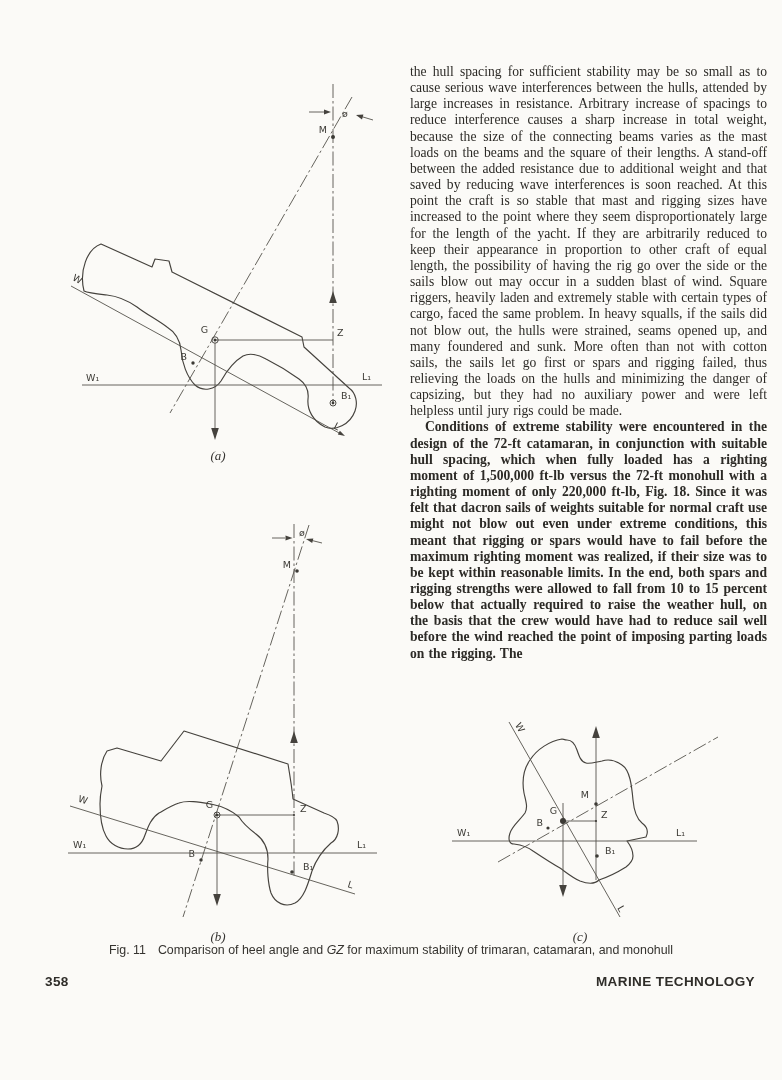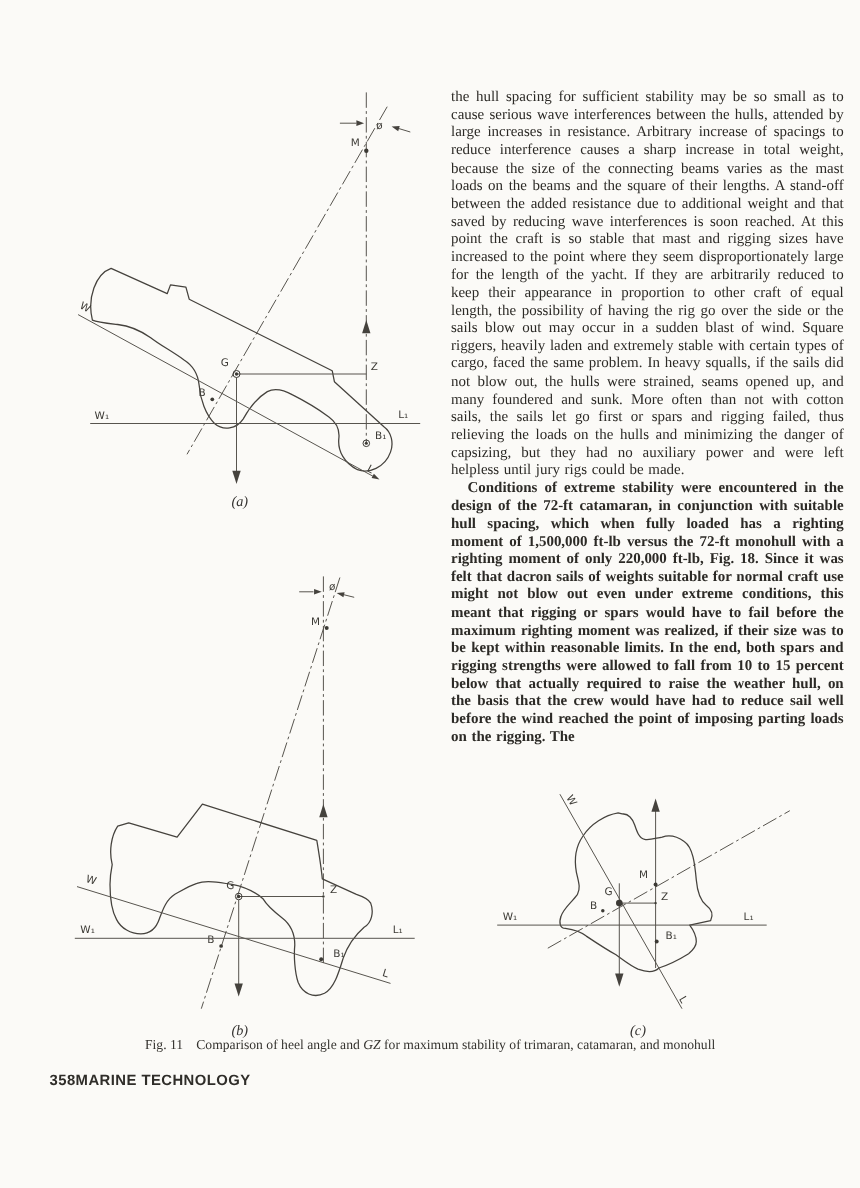--- a/index.html
+++ b/index.html
@@ -23,47 +23,48 @@
     fill:#343230;
   }
   .dline{stroke:#55524c;stroke-width:0.9;fill:none;}
   .dashdot{stroke-dasharray:14 3 2.5 3;}
   .hull{stroke:#45423d;stroke-width:1.15;fill:none;stroke-linejoin:round;stroke-linecap:round;}
   .dot{fill:#3c3a35;}
   .ring{stroke:#3c3a35;stroke-width:0.9;fill:none;}
   .ah{fill:#45423d;}
   .text-column{
     position:absolute;
-    left:410px;top:80px;width:357px;
+    left:410px;top:64px;width:357px;
     color:#2c2a26;
     font-size:13.6px;
     line-height:16.15px;
     text-align:justify;
     word-spacing:0.06em;
   }
   .text-column p{margin:0;padding:0;}
   .text-column p.indent{text-indent:15px;font-weight:bold;}
   .fig-caption{
     position:absolute;
     left:30px;right:30px;top:943px;
     text-align:center;
     color:#35332f;
     font-size:12.4px;
-    font-family:Liberation Serif, serif;
+    font-family:Liberation Sans, sans-serif;
   }
   .fig-caption .fig-num{margin-right:12px;}
   .fig-caption .gz{font-style:italic;}
   .footer{
     position:absolute;
     left:45px;right:27px;top:974px;
     font-family:"Liberation Sans", sans-serif;
     font-weight:bold;
     font-size:13.5px;
     color:#2f2d29;
     display:flex;
+    justify-content:space-between;
     letter-spacing:0.4px;
   }
 </style>
 </head>
 <body>
 
 <div class="page">
 
   <svg class="diagram-svg" width="782" height="1080" viewBox="0 0 782 1080">
 

